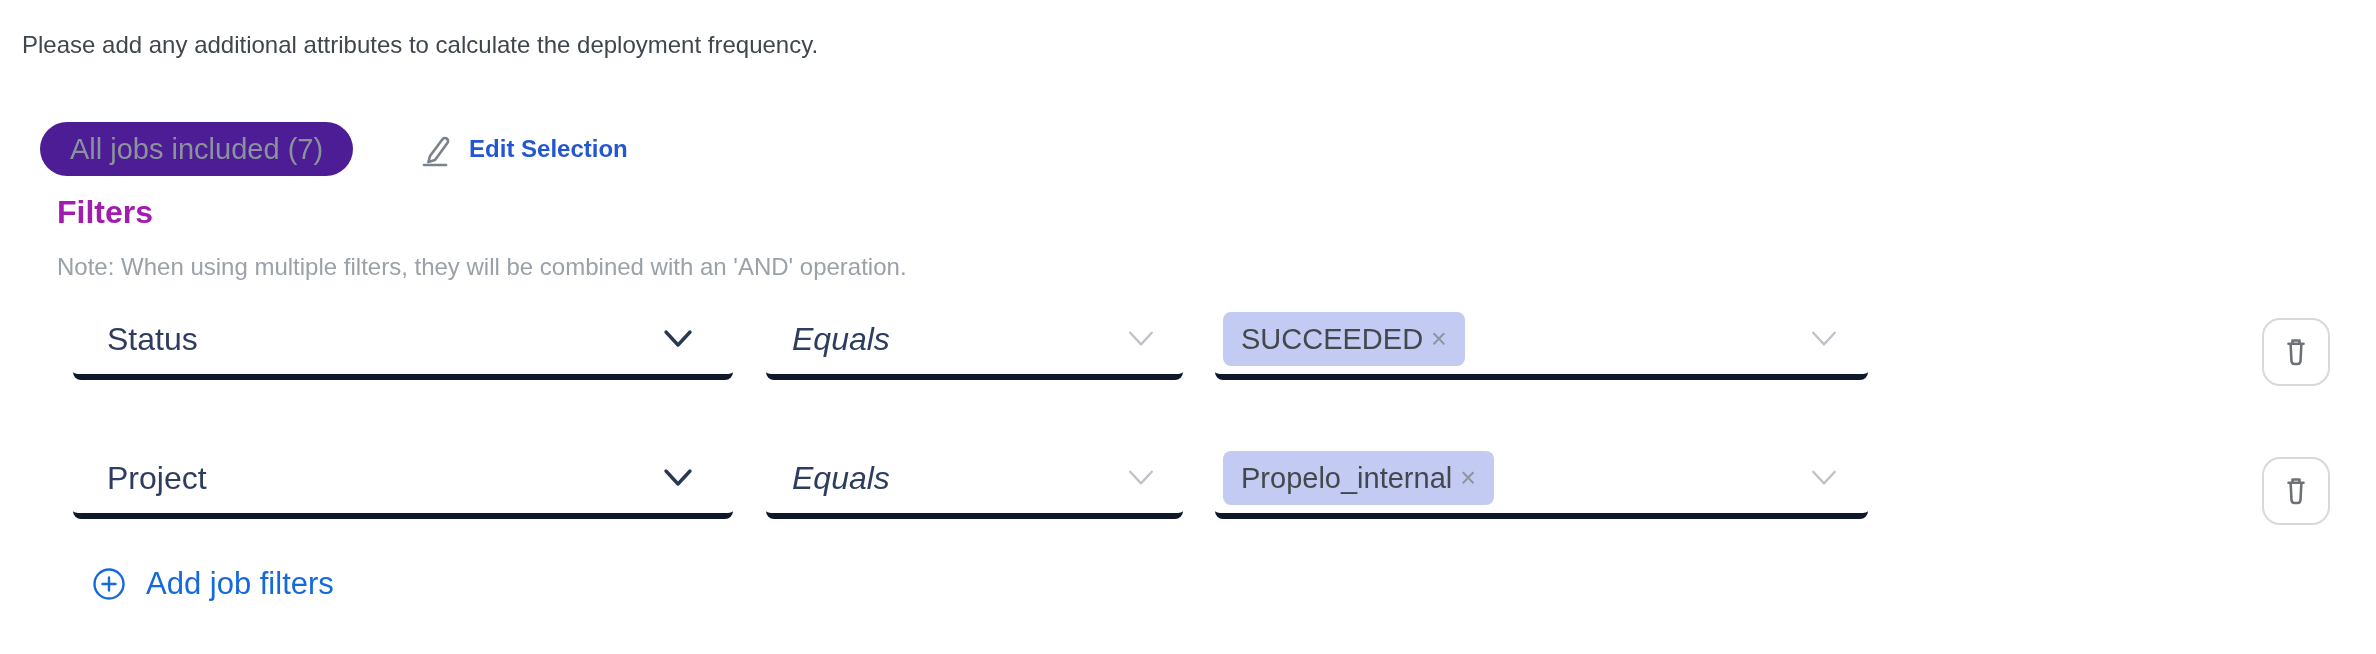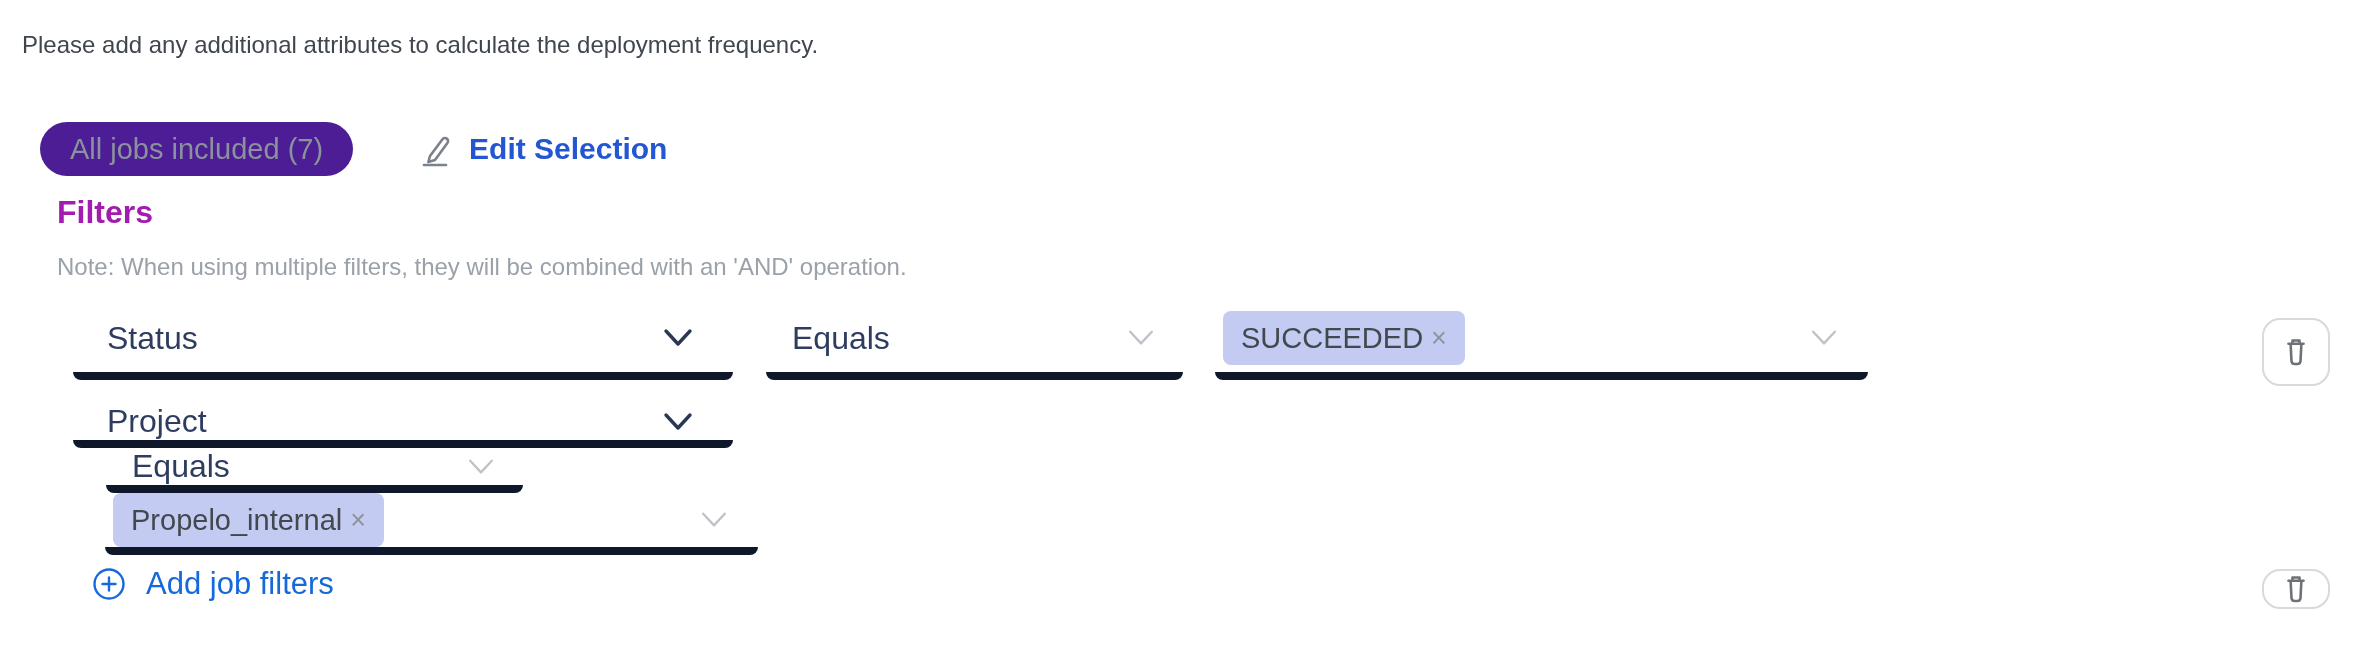--- a/index.html
+++ b/index.html
@@ -19,52 +19,52 @@
     position:absolute;left:40px;top:122px;height:54px;
     display:flex;align-items:center;gap:68px;
   }
   .pill{
     display:inline-flex;align-items:center;height:54px;
     padding:0 30px;border-radius:27px;background:#4c1d95;
     color:#8b929c;font-size:29px;white-space:nowrap;cursor:default;
   }
   .edit-link{
     display:inline-flex;align-items:center;gap:16px;
-    color:#2356d2;font-size:30px;font-weight:700;cursor:pointer;
+    color:#2356d2;font-size:24px;font-weight:700;cursor:pointer;
     text-decoration:none;white-space:nowrap;
   }
 
   .filters-h{
     position:absolute;left:57px;top:192px;margin:0;
     font-size:32px;line-height:40px;font-weight:700;color:#a21caf;
   }
   .note{
     position:absolute;left:57px;top:246px;margin:0;
     font-size:24px;line-height:42px;color:#9aa1a9;
   }
 
   .frow{
     position:absolute;left:73px;right:46px;height:76px;
     display:flex;align-items:stretch;
   }
   .frow.row-0{top:304px;}
-  .frow.row-1{top:403px;flex-direction:column;}
+  .frow.row-1{top:443px;}
 
   .sel{
     display:flex;align-items:center;
-    border-bottom:8px solid #0f172a;
+    border-bottom:6px solid #0f172a;
     border-bottom-left-radius:8px;border-bottom-right-radius:8px;
     cursor:pointer;
   }
   .sel-label{
     font-size:32px;color:#2e3d5f;white-space:nowrap;
   }
   .sel .chev{margin-left:auto;flex:0 0 auto;}
   .sel-attr{width:660px;padding:0 40px 0 34px;}
-  .sel-op{width:417px;margin-left:33px;padding:0 28px 0 26px;}
+  .sel-op{width:417px;margin-left:33px;padding:0 28px 0 26px;font-style:italic;}
   .sel-val{width:653px;margin-left:32px;padding:0 30px 0 8px;}
 
   .chip{
     display:inline-flex;align-items:center;gap:8px;
     height:54px;padding:0 18px;border-radius:8px;
     background:#c3cbf2;font-size:29px;color:#43484f;white-space:nowrap;
   }
   .chip-x{
     color:#8e939c;font-size:27px;line-height:1;cursor:pointer;
   }

